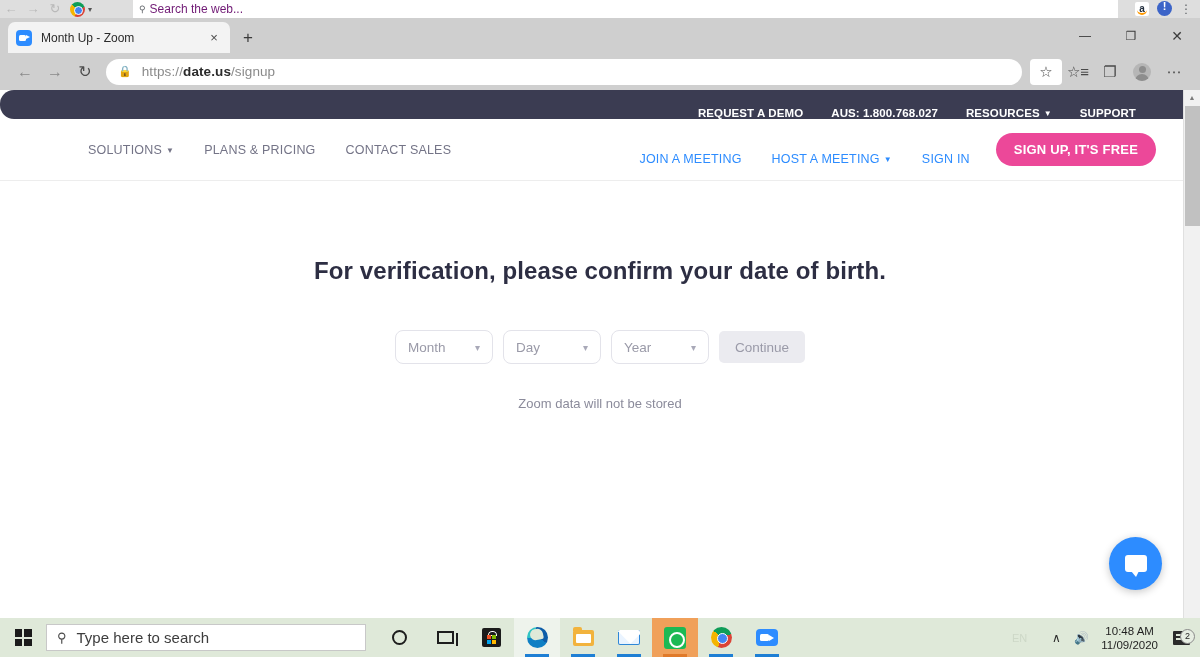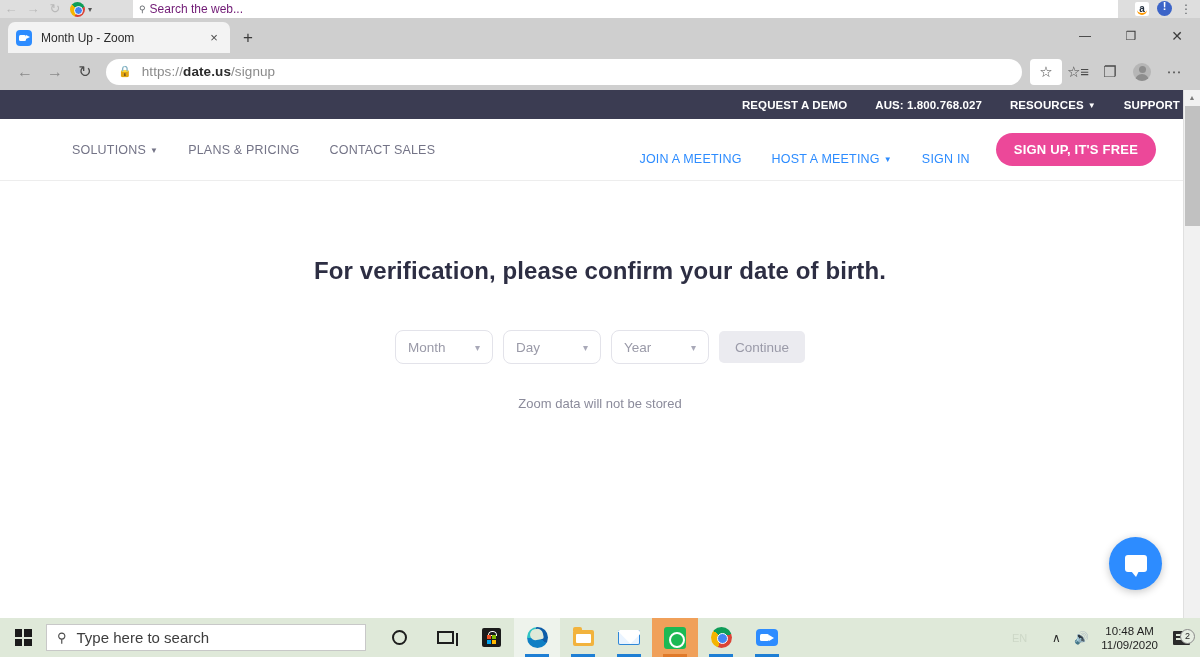--- a/index.html
+++ b/index.html
@@ -108,36 +108,36 @@
                color: #4a4a4a; font-size: 15px; }
   .tb-r-icon.star { background: #fff; border-radius: 4px; height: 26px; }
   .avatar-dot { width: 18px; height: 18px; border-radius: 50%; background: #b6b6b6; position: relative; overflow: hidden; }
   .avatar-dot::before { content:""; position:absolute; left:5.5px; top:3px; width:7px; height:7px; border-radius:50%; background:#8d8d8d; }
   .avatar-dot::after { content:""; position:absolute; left:2px; top:11.5px; width:14px; height:9px; border-radius:7px 7px 0 0; background:#8d8d8d; }
 
   
   .viewport { position: absolute; top: 72px; left: 0; width: 1200px; height: 528px; background: #fff; overflow: hidden; }
 
   .topbar {
-    height: 29px; background: #3b3c52; display: flex; align-items: center;
-    justify-content: flex-end; padding-right: 20px;
+    height: 29px; background: #3b3c52; display: flex; align-items: flex-end;
+    justify-content: flex-end; padding-right: 64px; border-radius: 14px;
   }
   .topbar a {
     color: #fff; font-size: 11.5px; font-weight: bold; letter-spacing: 0.1px;
     margin-left: 28px; text-decoration: none; white-space: nowrap;
   }
   .caret-down { display: inline-block; margin-left: 4px; font-size: 8px; vertical-align: 1px; }
 
   .mainnav {
     height: 62px; background: #fff; border-bottom: 1px solid #ededed;
     display: flex; align-items: center; padding: 0 44px 0 52px; position: relative;
   }
   .logo { font-size: 34px; font-weight: bold; color: #2d8cff; letter-spacing: -1px;
           font-family: "DejaVu Sans", sans-serif; line-height: 1; }
-  .nav-left { display: flex; margin-left: 20px; }
+  .nav-left { display: flex; margin-left: 36px; }
   .nav-left a {
     font-size: 12.5px; color: #747487; text-decoration: none; margin-right: 30px;
     letter-spacing: 0.2px; white-space: nowrap;
   }
   .nav-right { margin-left: auto; display: flex; align-items: flex-end; }
   .nav-right a {
     font-size: 12.5px; color: #2d8cff; text-decoration: none; margin-left: 30px;
     letter-spacing: 0.2px; white-space: nowrap;
   }
   .cta {

